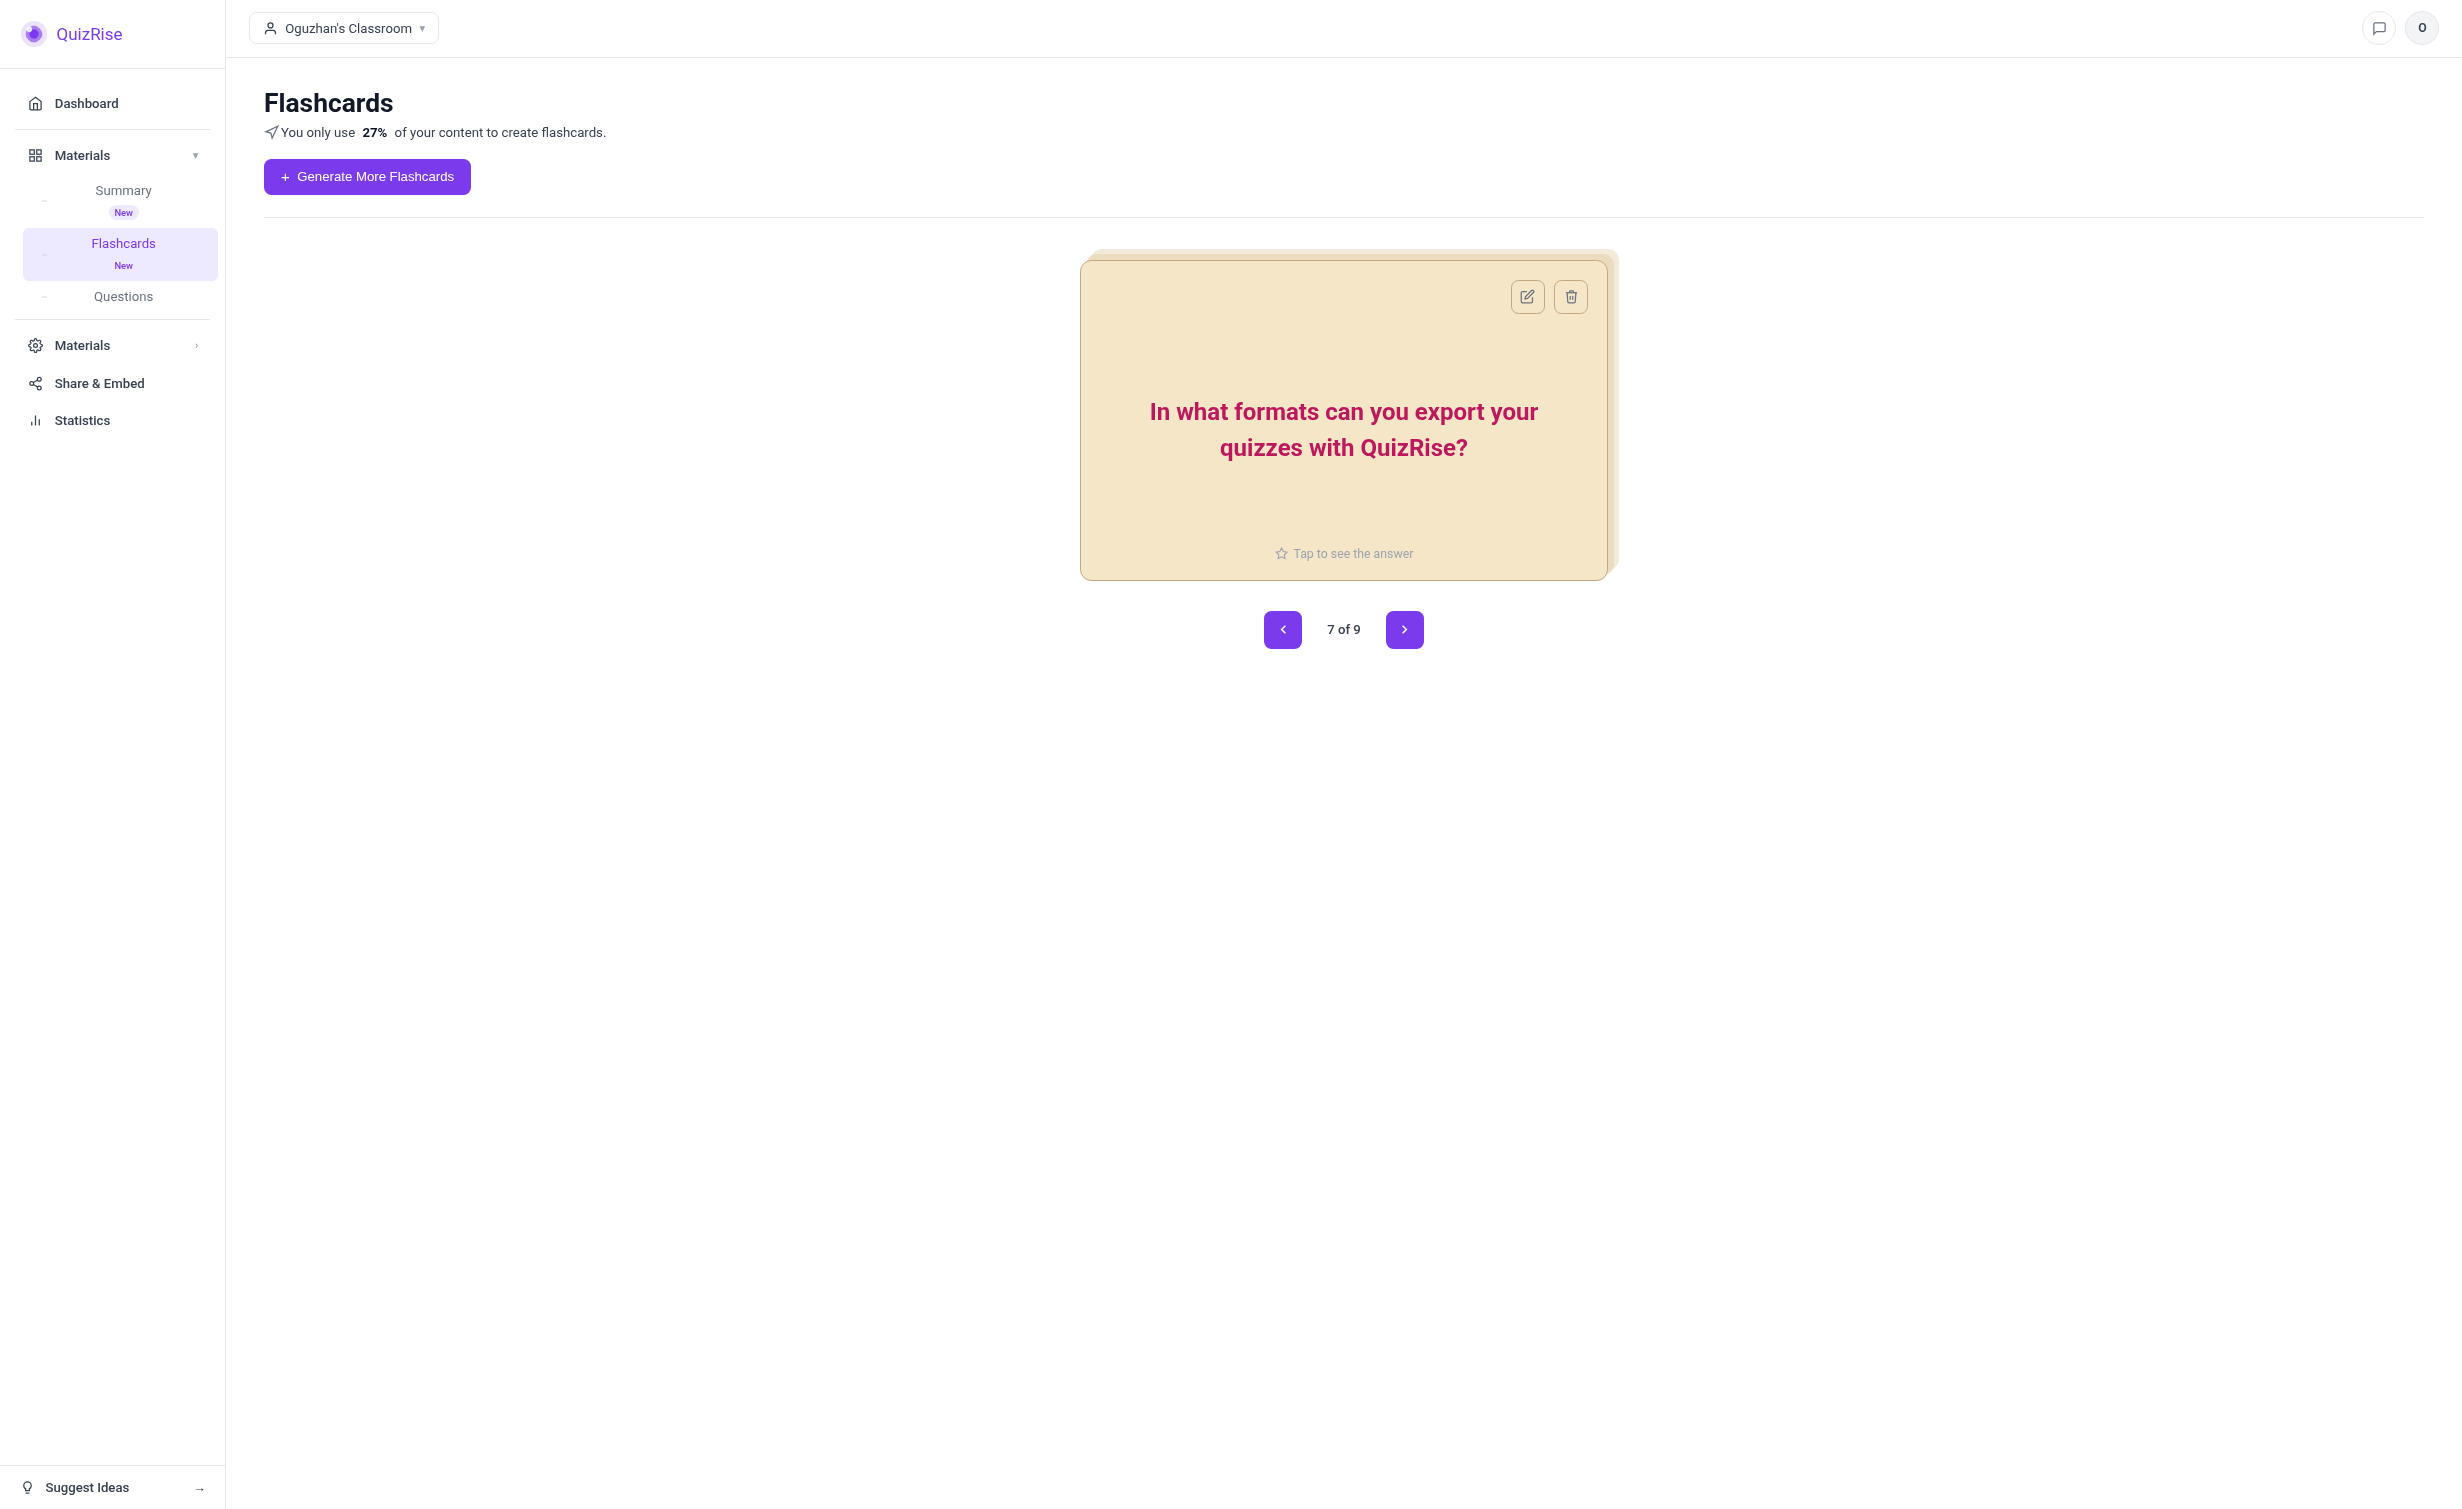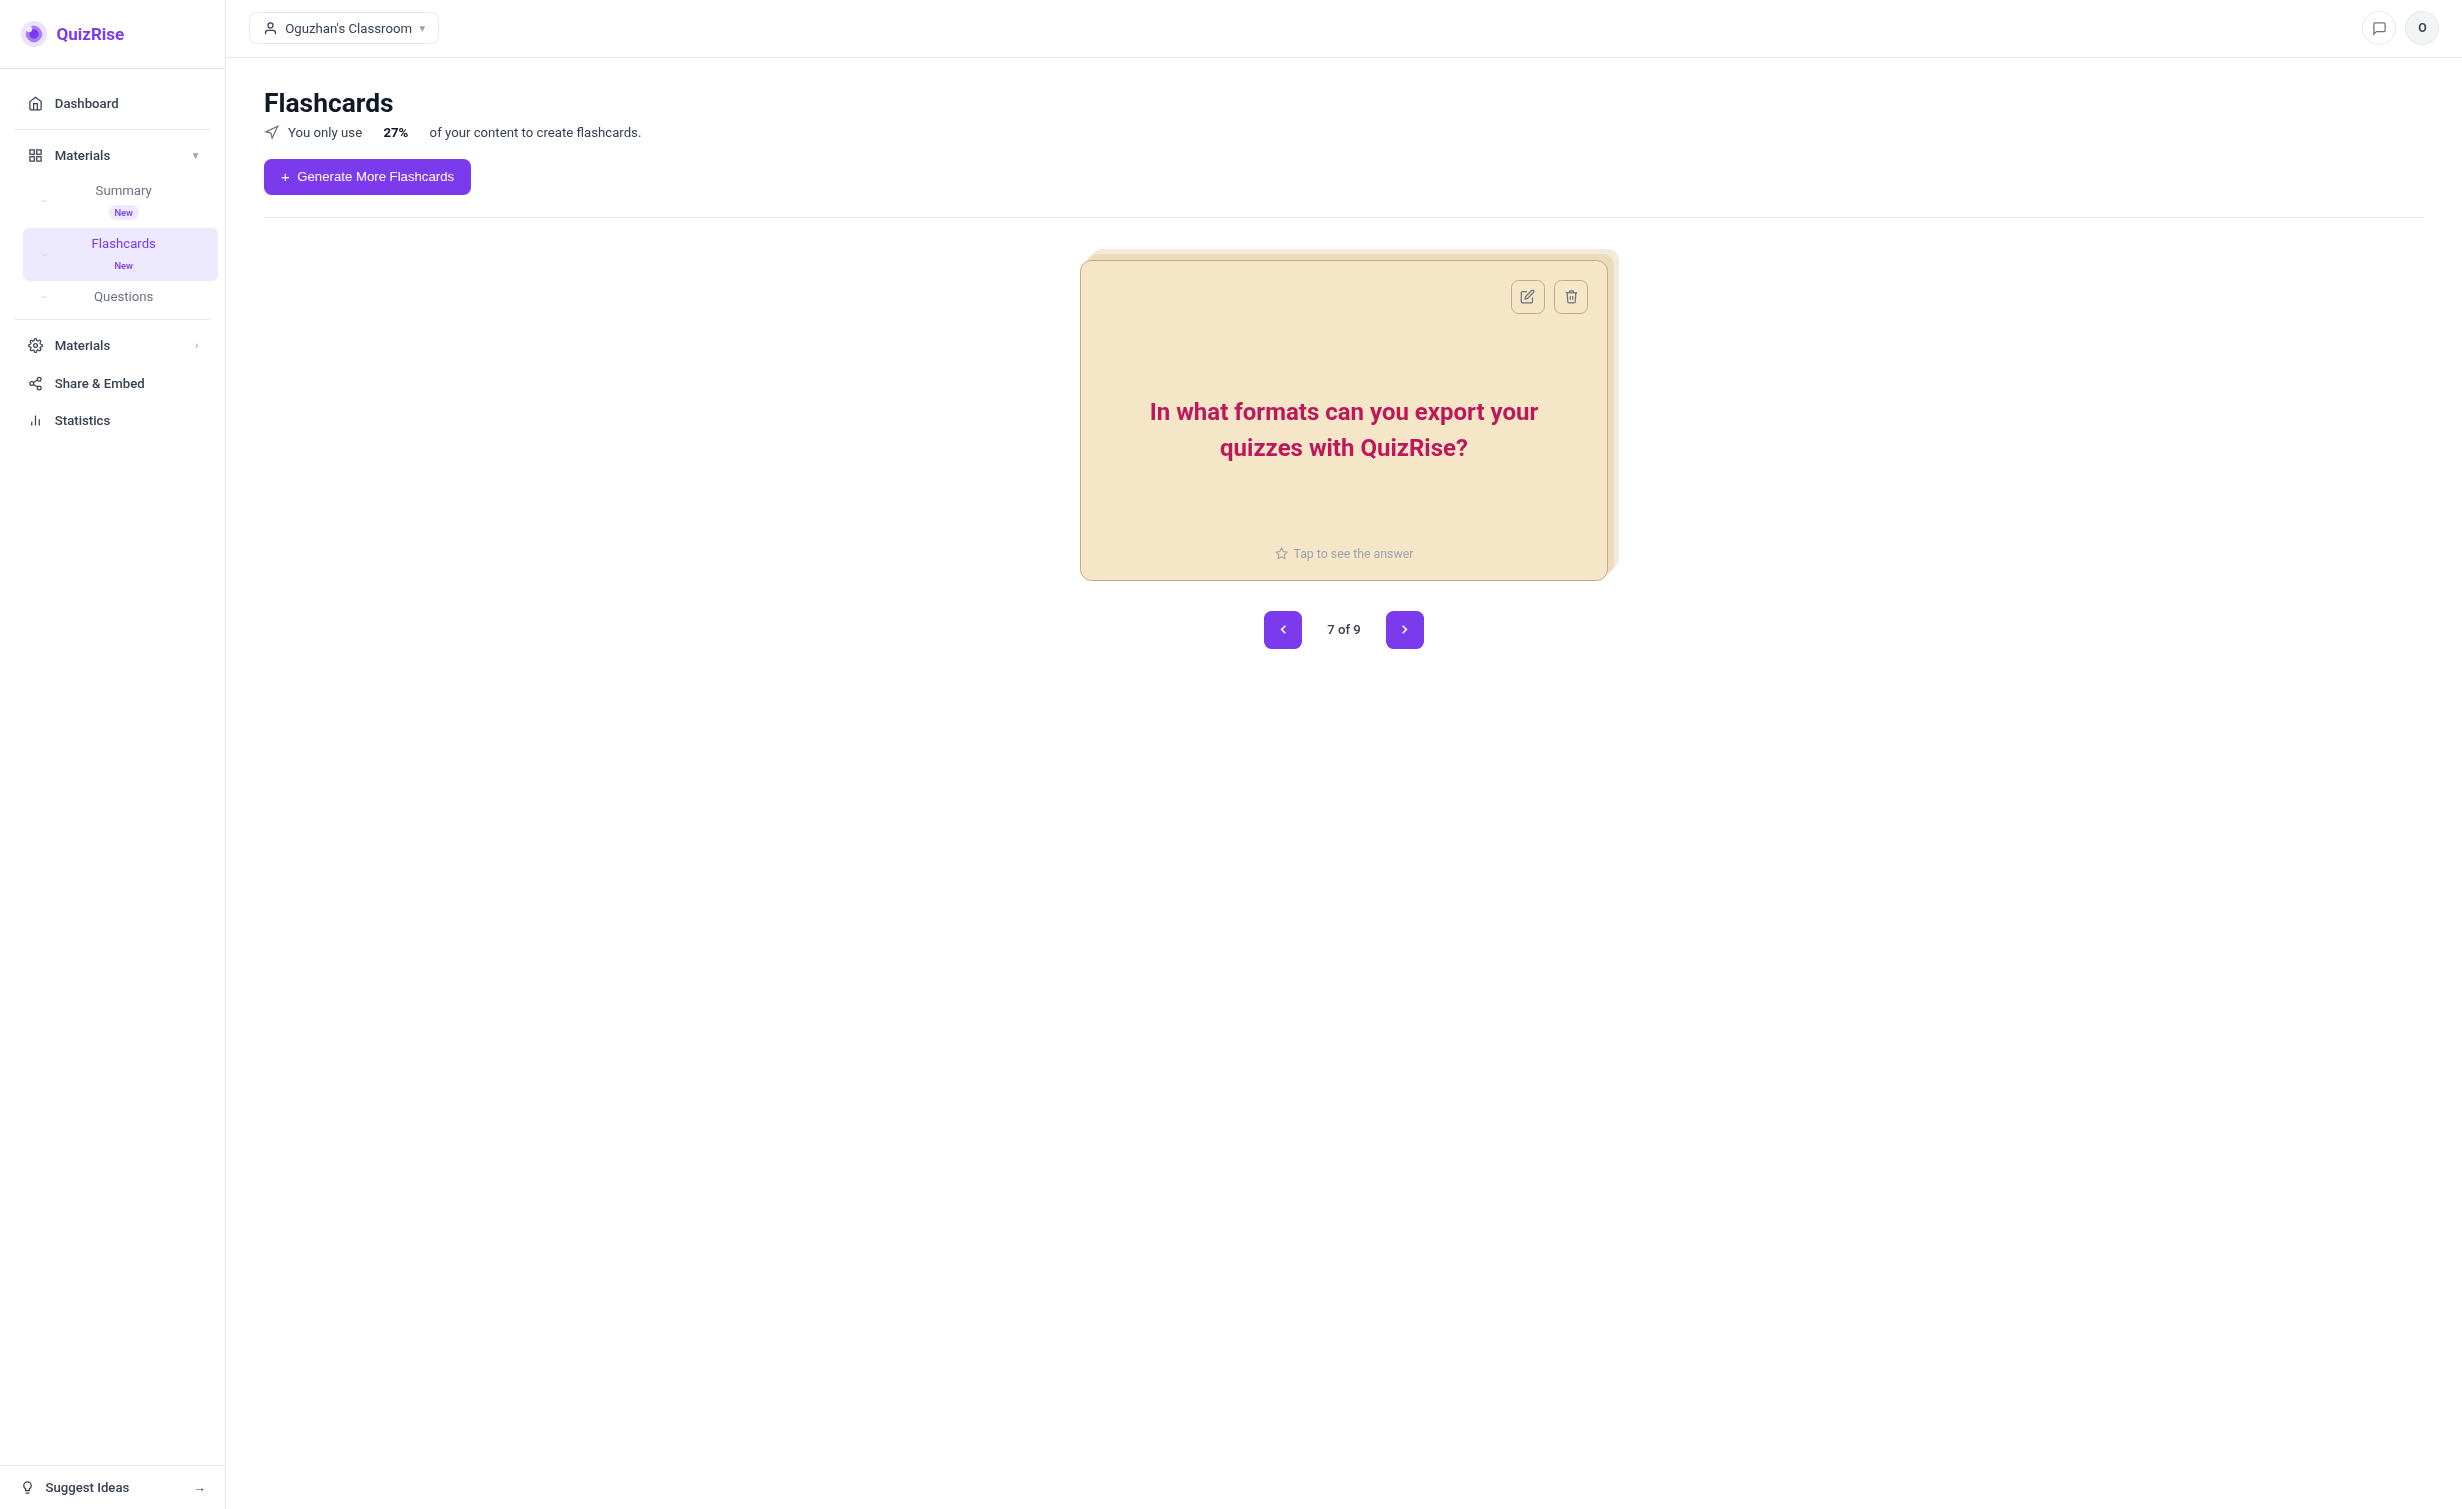--- a/index.html
+++ b/index.html
@@ -30,21 +30,21 @@
       border-bottom: 0.9px solid #e5e7eb;
     }
 
     .logo-icon {
       width: 30px;
       height: 30px;
     }
 
     .logo-text {
       font-size: 17px;
-      font-weight: 700;
+      font-weight: 400;
       color: #7c3aed;
     }
 
     .sidebar-nav {
       flex: 1;
       padding: 15px 0;
       overflow-y: auto;
     }
 
     .nav-item {
@@ -215,21 +215,21 @@
     .page-description {
       font-size: 13.2px;
       color: #6b7280;
       margin-bottom: 11.3px;
       line-height: 1.5;
     }
 
     .usage-notice {
       display: flex;
       align-items: center;
-      gap: 9px;
+      gap: 2px;
       font-size: 13.2px;
       color: #374151;
       margin-bottom: 19px;
     }
 
     .usage-percent {
       font-weight: 700;
       color: #111827;
     }
 

